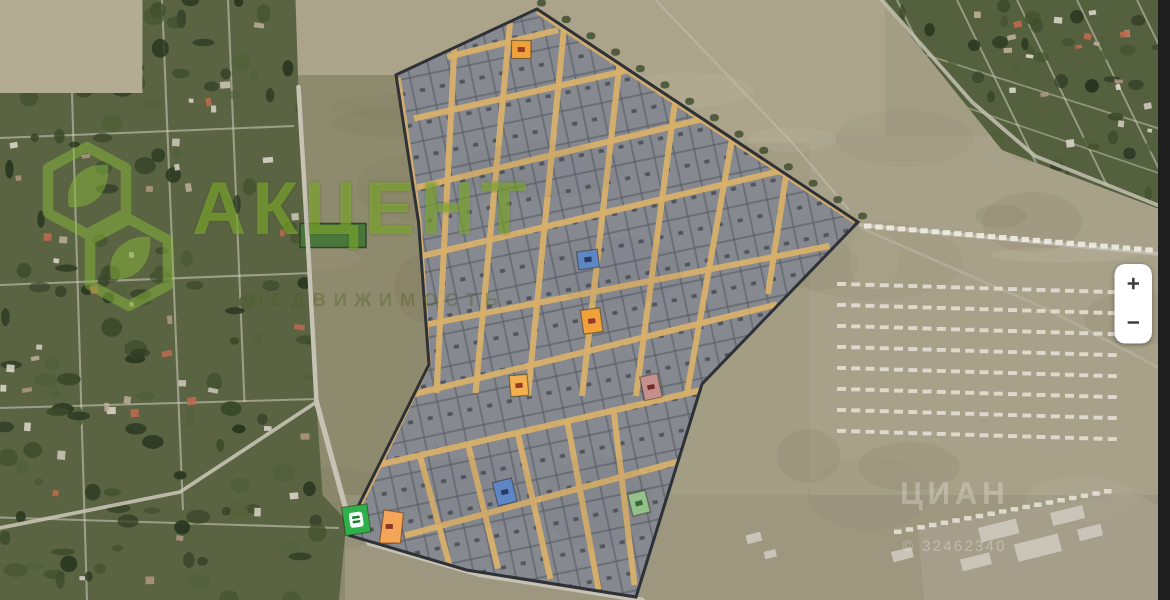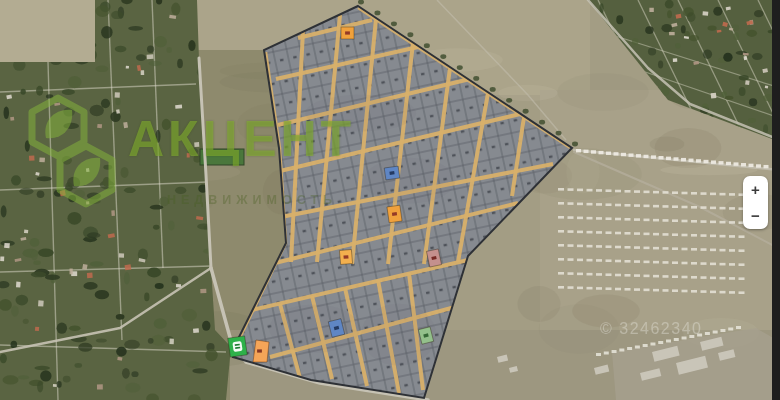--- a/index.html
+++ b/index.html
@@ -14,21 +14,21 @@
               letter-spacing:4px;color:rgba(139,185,50,.55);white-space:nowrap;
               text-shadow:0 0 2px rgba(50,70,15,.35);}
   .logo-sub{position:absolute;left:100px;top:75px;width:248px;text-align:center;
             font-size:12.5px;font-weight:bold;letter-spacing:5px;
             color:rgba(70,95,30,.33);white-space:nowrap;margin-top:24px;}
 
   
   .cian{position:absolute;left:600px;top:318px;pointer-events:none;
         color:rgba(242,242,236,.30);line-height:1.1;}
   .cian .b{font-size:21px;font-weight:bold;letter-spacing:3px;}
-  .cian .i{font-size:16px;letter-spacing:1.5px;margin-top:2px;color:rgba(242,242,236,.34);}
+  .cian .i{font-size:10px;letter-spacing:1.5px;margin-top:18px;color:rgba(242,242,236,.34);text-align:center;}
 
   
   .zoomctl{position:absolute;left:743px;top:176px;width:25px;height:53px;background:#fff;
            border-radius:7px;box-shadow:0 1px 3px rgba(0,0,0,.35);
            display:flex;flex-direction:column;overflow:hidden;}
   .zoomctl button{all:unset;flex:1;display:flex;align-items:center;justify-content:center;
                   font-family:"Liberation Sans",sans-serif;font-size:15px;font-weight:bold;
                   color:#3c3c3c;cursor:pointer;}
 </style>
 </head>
@@ -741,20 +741,21 @@
         <path d="M58 52 L84 66 L84 96 L58 110 L32 96 L32 66 Z"></path>
       </g>
       <path d="M18 44 C14 26 28 14 44 16 C46 34 34 46 18 44 Z" fill="#86b83c"></path>
       <path d="M46 92 C42 74 56 62 72 64 C74 82 62 94 46 92 Z" fill="#86b83c"></path>
     </svg>
     <div class="logo-title">АКЦЕНТ</div>
     <div class="logo-sub">НЕДВИЖИМОСТЬ</div>
   </div>
 
   <div class="cian">
+    <div class="b">ЦИАН</div>
     <div class="i">© 32462340</div>
   </div>
 
   <div class="zoomctl">
     <button type="button">+</button>
     <button type="button">−</button>
   </div>
 </div>
 
 </body></html>

